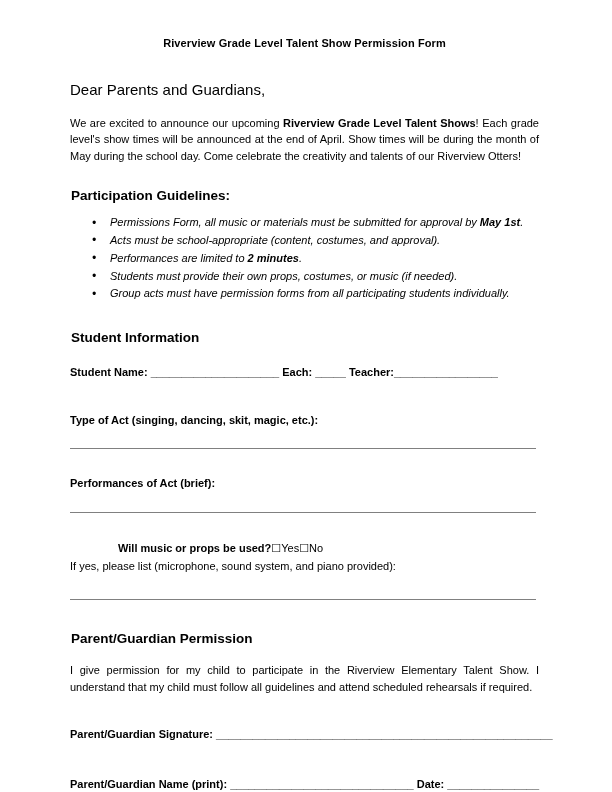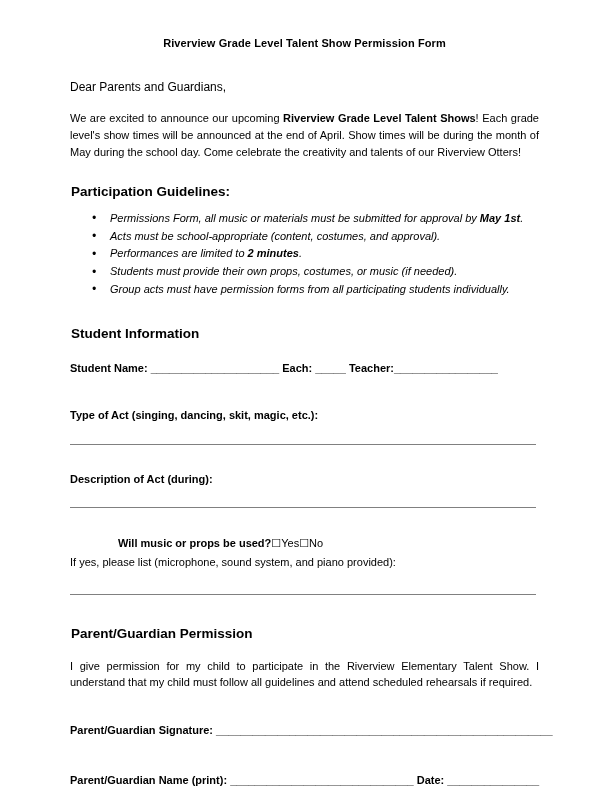--- a/index.html
+++ b/index.html
@@ -35,21 +35,21 @@
     text-align: center;
     font-size: 11px;
     font-weight: bold;
     margin: 0;
     padding-top: 37px;
     letter-spacing: 0.01em;
   }
 
   
   .salutation {
-    font-size: 12px;
+    font-size: 15px;
     margin: 0;
     padding-top: 30px;
     line-height: 1.45;
   }
   .para {
     font-size: 11px;
     margin: 0;
     padding-top: 14px;
     line-height: 1.52;
     text-align: justify;
@@ -160,21 +160,21 @@
       <li><span>Group acts must have permission forms from all participating students individually.</span><b></b><span></span></li>
     </ul>
 
     <h2 class="section-heading sh-student">Student Information</h2>
 
     <p class="field-line fl-student-name"><span>Student Name: </span><span class="blank">_____________________</span><span>  Each: </span><span class="blank">_____</span><span>  Teacher:</span><span class="blank">_________________</span></p>
 
     <p class="field-line fl-type-act">Type of Act (singing, dancing, skit, magic, etc.):</p>
     <hr class="rule rule-type-act" style="border-top-color: rgb(128, 128, 128);">
 
-    <p class="field-line fl-desc-act">Description of Act (during):</p>
+    <p class="field-line fl-desc-act">Performances of Act (brief):</p>
     <hr class="rule rule-desc-act" style="border-top-color: rgb(128, 128, 128);">
 
     <p class="field-line fl-music"><span>Will music or props be used?</span><span class="checkbox-glyph">☐</span><span class="normal-weight">Yes</span><span class="checkbox-glyph">☐</span><span class="normal-weight">No</span></p>
     <p class="subnote">If yes, please list (microphone, sound system, and piano provided):</p>
     <hr class="rule rule-music" style="border-top-color: rgb(128, 128, 128);">
 
     <h2 class="section-heading sh-parent">Parent/Guardian Permission</h2>
 
     <p class="para">I give permission for my child to participate in the Riverview Elementary Talent Show. I understand that my child must follow all guidelines and attend scheduled rehearsals if required.</p>
 

